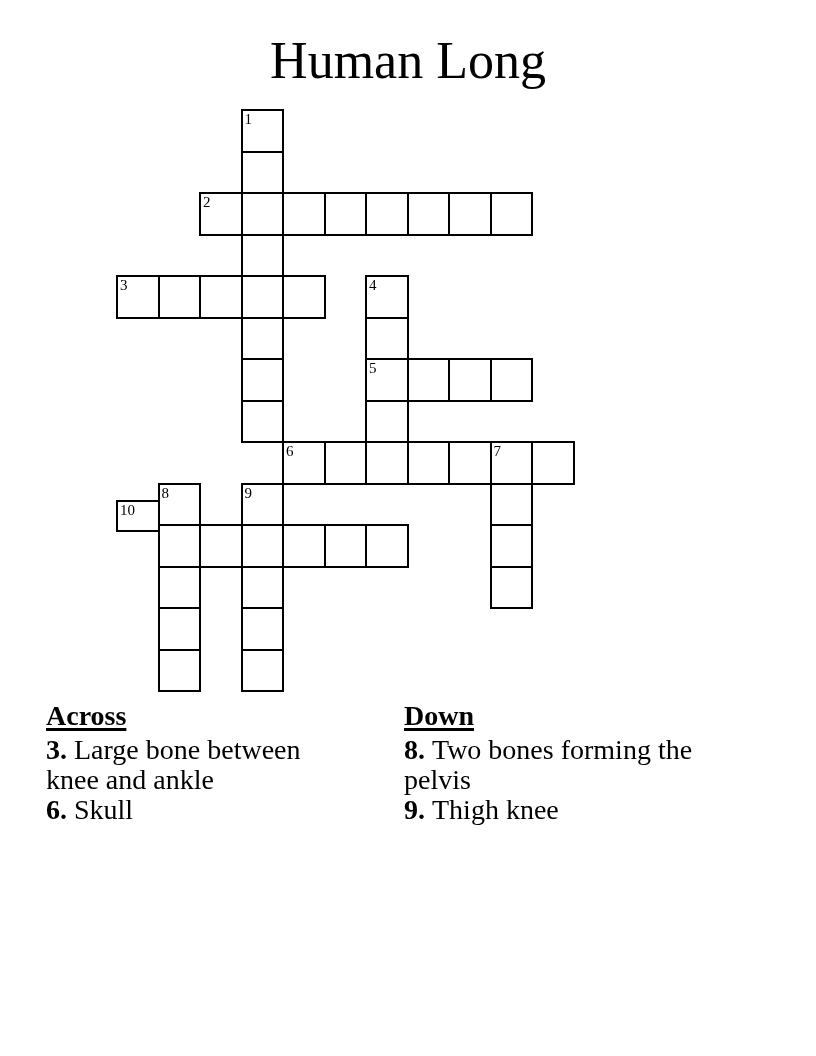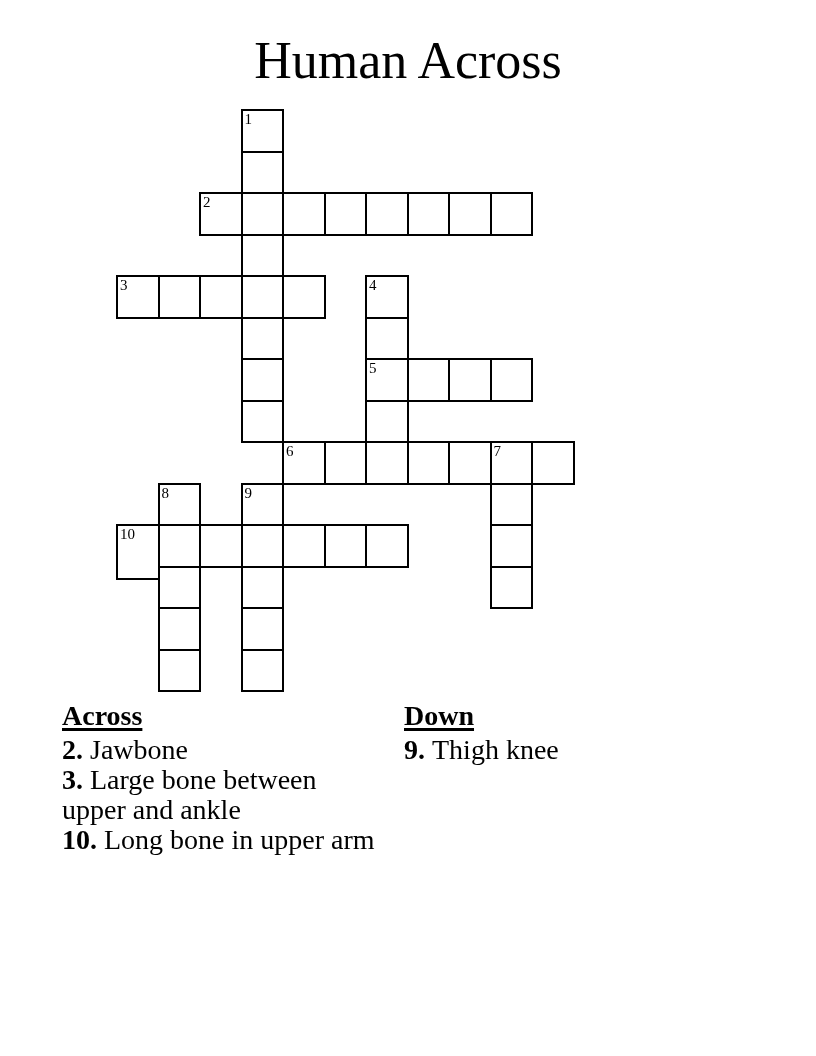--- a/index.html
+++ b/index.html
@@ -43,37 +43,37 @@
     font-size: 15px;
     line-height: 16px;
     font-weight: normal;
   }
   .clues {
     position: absolute;
     width: 345px;
     font-size: 28px;
     line-height: 30px;
   }
-  #across-clues { left: 46px;  top: 701px; margin-left: 16px; }
+  #across-clues { left: 46px;  top: 701px; }
   #down-clues   { left: 404px; top: 701px; }
   .clues-heading {
     font-weight: bold;
     text-decoration: underline;
     text-decoration-thickness: 2.5px;
     text-underline-offset: 3px;
     margin: 0 0 4px 0;
   }
   .clue { margin: 0; }
   .clue-num  { font-weight: bold; margin-right: 7px; }
   .clue-text { white-space: pre-line; }
 </style>
 </head>
 <body>
 
-<h1 class="title">Human Across</h1>
+<h1 class="title">Human Long</h1>
 
 <div id="grid">
     <div class="cell" style="left: 240.5px; top: 109px; width: 43.5px; height: 43.5px; border: 2px solid rgb(0, 0, 0);">
       <span class="cellnum">1</span>
     </div>
     <div class="cell" style="left: 240.5px; top: 150.5px; width: 43.5px; height: 43.5px; border: 2px solid rgb(0, 0, 0);"></div>
     <div class="cell" style="left: 199px; top: 192px; width: 43.5px; height: 43.5px; border: 2px solid rgb(0, 0, 0);">
       <span class="cellnum">2</span>
     </div>
     <div class="cell" style="left: 240.5px; top: 192px; width: 43.5px; height: 43.5px; border: 2px solid rgb(0, 0, 0);"></div>
@@ -116,43 +116,44 @@
       <span class="cellnum">7</span>
     </div>
     <div class="cell" style="left: 531px; top: 441px; width: 43.5px; height: 43.5px; border: 2px solid rgb(0, 0, 0);"></div>
     <div class="cell" style="left: 157.5px; top: 482.5px; width: 43.5px; height: 43.5px; border: 2px solid rgb(0, 0, 0);">
       <span class="cellnum">8</span>
     </div>
     <div class="cell" style="left: 240.5px; top: 482.5px; width: 43.5px; height: 43.5px; border: 2px solid rgb(0, 0, 0);">
       <span class="cellnum">9</span>
     </div>
     <div class="cell" style="left: 489.5px; top: 482.5px; width: 43.5px; height: 43.5px; border: 2px solid rgb(0, 0, 0);"></div>
-    <div class="cell" style="left: 116px; top: 524px; width: 43.5px; height: 56px; border: 2px solid rgb(0, 0, 0);">
+    <div class="cell" style="left: 116px; top: 500px; width: 43.5px; height: 32px; border: 2px solid rgb(0, 0, 0);">
       <span class="cellnum">10</span>
     </div>
     <div class="cell" style="left: 157.5px; top: 524px; width: 43.5px; height: 43.5px; border: 2px solid rgb(0, 0, 0);"></div>
     <div class="cell" style="left: 199px; top: 524px; width: 43.5px; height: 43.5px; border: 2px solid rgb(0, 0, 0);"></div>
     <div class="cell" style="left: 240.5px; top: 524px; width: 43.5px; height: 43.5px; border: 2px solid rgb(0, 0, 0);"></div>
     <div class="cell" style="left: 282px; top: 524px; width: 43.5px; height: 43.5px; border: 2px solid rgb(0, 0, 0);"></div>
     <div class="cell" style="left: 323.5px; top: 524px; width: 43.5px; height: 43.5px; border: 2px solid rgb(0, 0, 0);"></div>
     <div class="cell" style="left: 365px; top: 524px; width: 43.5px; height: 43.5px; border: 2px solid rgb(0, 0, 0);"></div>
     <div class="cell" style="left: 489.5px; top: 524px; width: 43.5px; height: 43.5px; border: 2px solid rgb(0, 0, 0);"></div>
     <div class="cell" style="left: 157.5px; top: 565.5px; width: 43.5px; height: 43.5px; border: 2px solid rgb(0, 0, 0);"></div>
     <div class="cell" style="left: 240.5px; top: 565.5px; width: 43.5px; height: 43.5px; border: 2px solid rgb(0, 0, 0);"></div>
     <div class="cell" style="left: 489.5px; top: 565.5px; width: 43.5px; height: 43.5px; border: 2px solid rgb(0, 0, 0);"></div>
     <div class="cell" style="left: 157.5px; top: 607px; width: 43.5px; height: 43.5px; border: 2px solid rgb(0, 0, 0);"></div>
     <div class="cell" style="left: 240.5px; top: 607px; width: 43.5px; height: 43.5px; border: 2px solid rgb(0, 0, 0);"></div>
     <div class="cell" style="left: 157.5px; top: 648.5px; width: 43.5px; height: 43.5px; border: 2px solid rgb(0, 0, 0);"></div>
     <div class="cell" style="left: 240.5px; top: 648.5px; width: 43.5px; height: 43.5px; border: 2px solid rgb(0, 0, 0);"></div>
   </div>
 
 <div class="clues" id="across-clues">
   <div class="clues-heading">Across</div>
-  <div class="clue"><span class="clue-num">2.</span><span class="clue-text">Jawbone</span></div>
   <div class="clue"><span class="clue-num">3.</span><span class="clue-text">Large bone between
-upper and ankle</span></div>
-  <div class="clue"><span class="clue-num">10.</span><span class="clue-text">Long bone in upper arm</span></div>
+knee and ankle</span></div>
+  <div class="clue"><span class="clue-num">6.</span><span class="clue-text">Skull</span></div>
 </div>
 
 <div class="clues" id="down-clues">
   <div class="clues-heading">Down</div>
+  <div class="clue"><span class="clue-num">8.</span><span class="clue-text">Two bones forming the
+pelvis</span></div>
   <div class="clue"><span class="clue-num">9.</span><span class="clue-text">Thigh knee</span></div>
 </div>
 
 </body></html>

